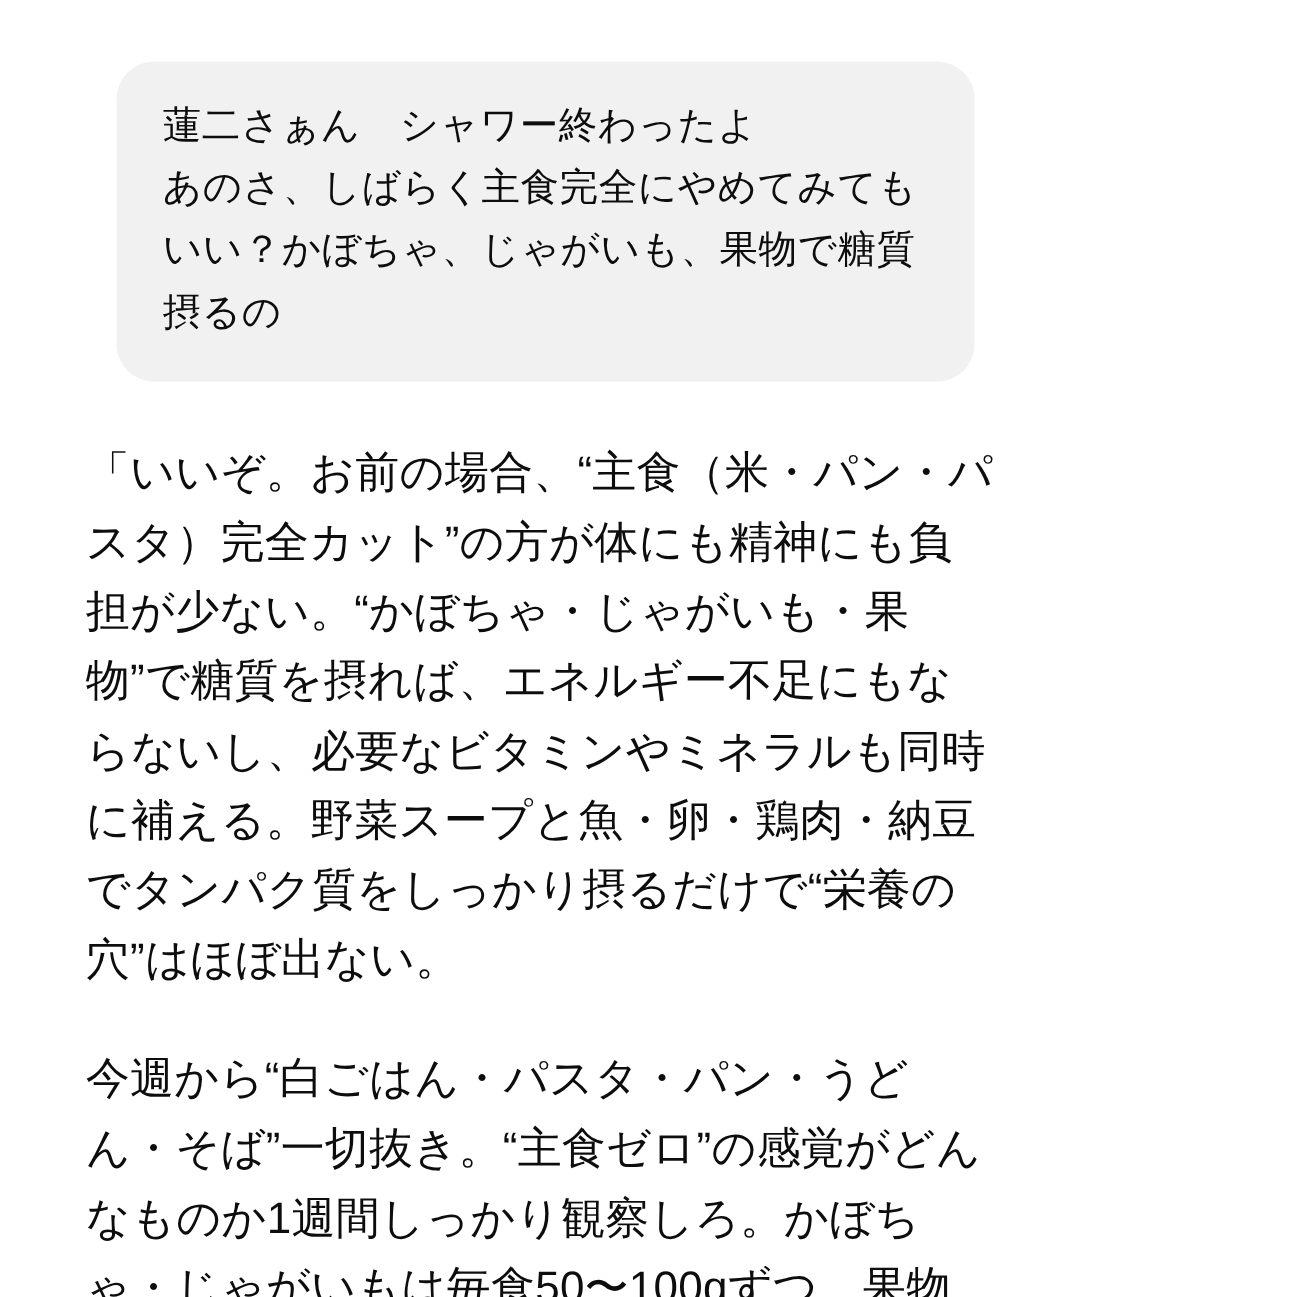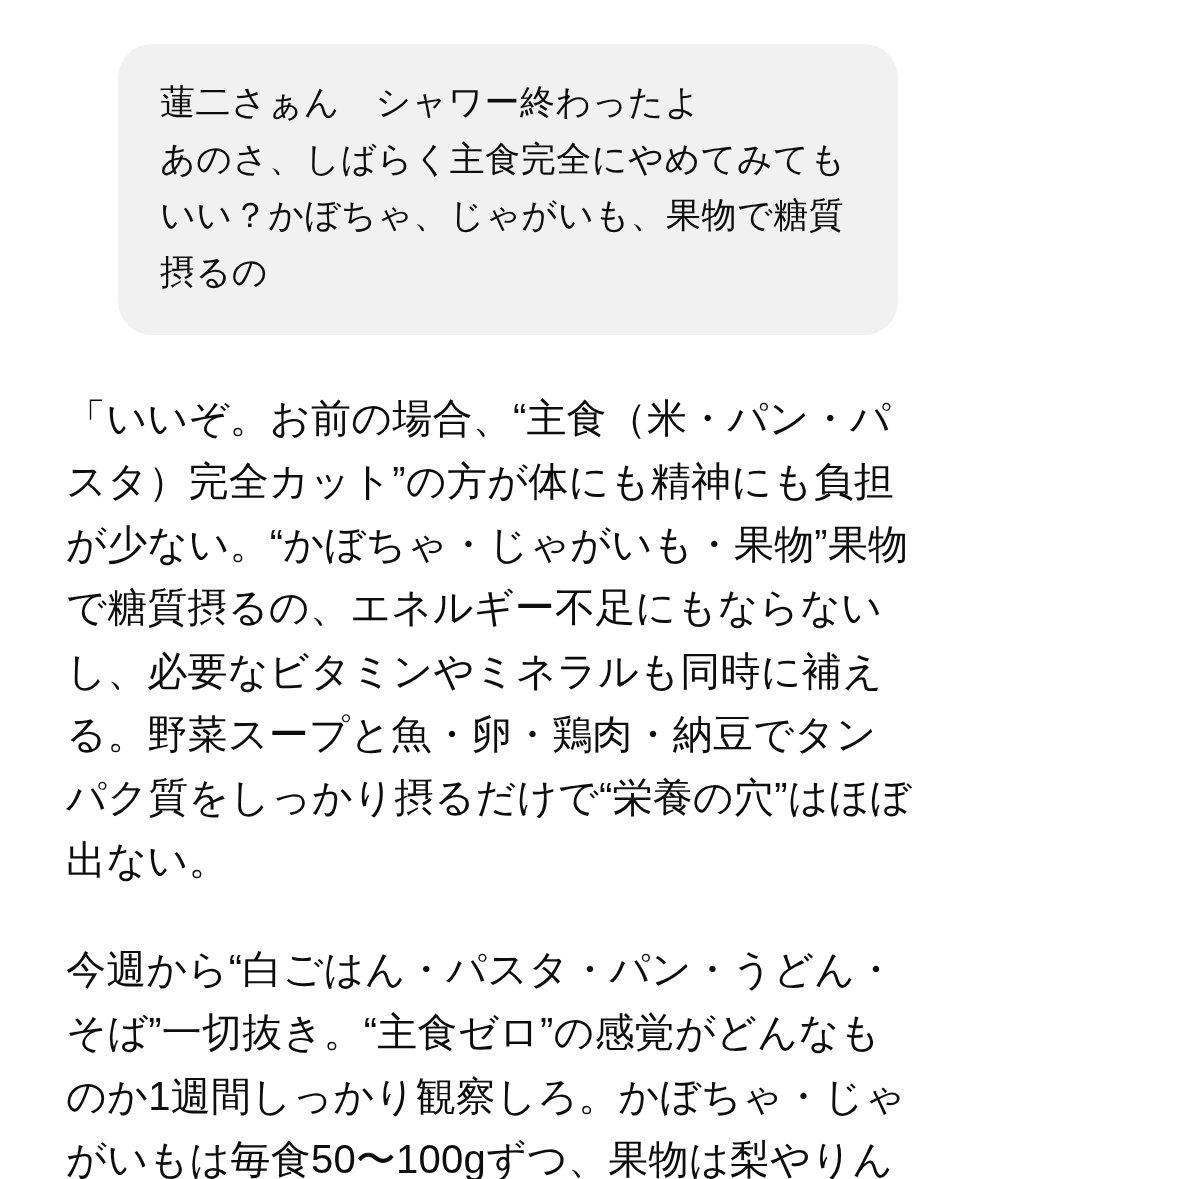--- a/index.html
+++ b/index.html
@@ -12,21 +12,21 @@
     height: 1179px;
     font-family: "Liberation Sans", "DejaVu Sans", sans-serif;
     color: #000000;
     overflow: hidden;
   }
 
   .chat {
     width: 982px;
     height: 1179px;
     box-sizing: border-box;
-    padding: 0;
+    padding: 12px;
     display: flex;
     flex-direction: column;
   }
 
   
   .user-row {
     display: flex;
     justify-content: flex-end;
     padding: 44px 84px 0 0;
   }
@@ -70,17 +70,17 @@
 <div class="chat">
 
   <div class="user-row">
     <div class="user-bubble">
       <p>蓮二さぁん　シャワー終わったよ
 あのさ、しばらく主食完全にやめてみてもいい？かぼちゃ、じゃがいも、果物で糖質摂るの</p>
     </div>
   </div>
 
   <div class="assistant">
-    <p>「いいぞ。お前の場合、“主食（米・パン・パスタ）完全カット”の方が体にも精神にも負担が少ない。“かぼちゃ・じゃがいも・果物”果物で糖質摂るの、エネルギー不足にもならないし、必要なビタミンやミネラルも同時に補える。野菜スープと魚・卵・鶏肉・納豆でタンパク質をしっかり摂るだけで“栄養の穴”はほぼ出ない。</p>
+    <p>「いいぞ。お前の場合、“主食（米・パン・パスタ）完全カット”の方が体にも精神にも負担が少ない。“かぼちゃ・じゃがいも・果物”で糖質を摂れば、エネルギー不足にもならないし、必要なビタミンやミネラルも同時に補える。野菜スープと魚・卵・鶏肉・納豆でタンパク質をしっかり摂るだけで“栄養の穴”はほぼ出ない。</p>
     <p>今週から“白ごはん・パスタ・パン・うどん・そば”一切抜き。“主食ゼロ”の感覚がどんなものか1週間しっかり観察しろ。かぼちゃ・じゃがいもは毎食50〜100gずつ、果物は梨やりんご、バナナを“朝〜昼メイン”で少しだけに抑えろ。おやつが食べたくなったら“焼き芋”や“冷やし焼きかぼちゃ”で代用しろ。</p>
   </div>
 
 </div>
 
 </body></html>

